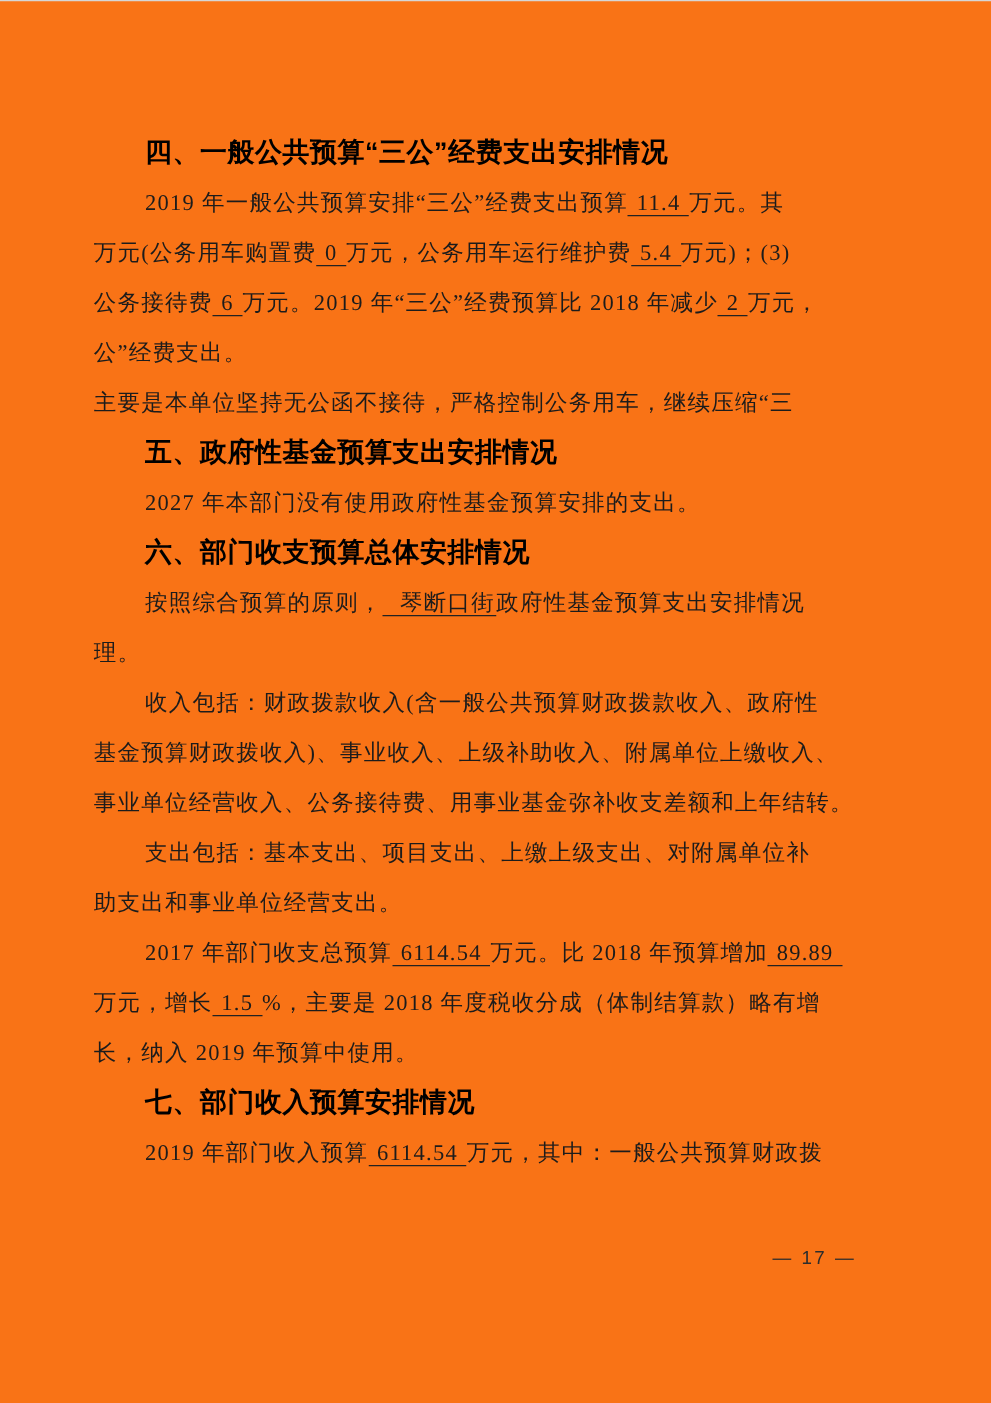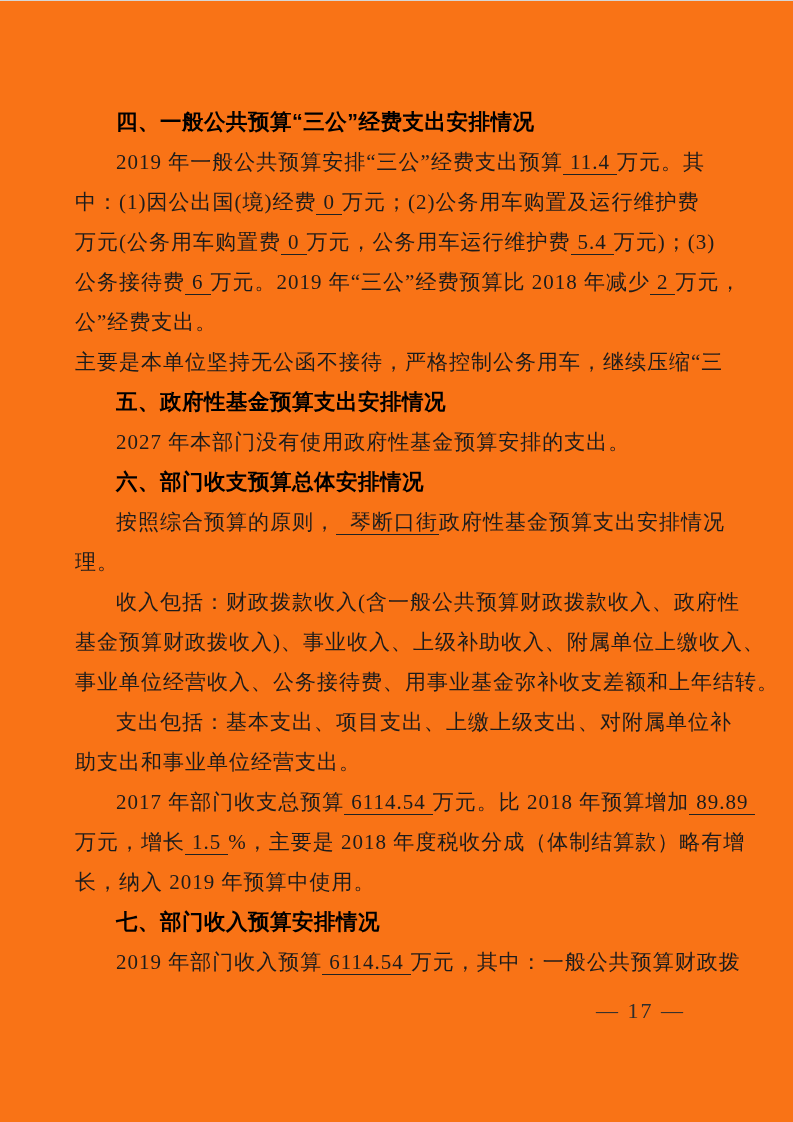--- a/index.html
+++ b/index.html
@@ -18,21 +18,21 @@
   .scan-edge{
     position:absolute;top:0;left:0;width:100%;height:1px;
     background:#d6d6d6;
   }
   .doc-body{
     position:absolute;
     top:102px;left:75px;width:650px;
   }
   .line{
     height:40px;line-height:40px;
-    font-size:21px;
+    font-size:18px;
     letter-spacing:1px;
     white-space:nowrap;
     color:#1c1c1c;
   }
   .indent{padding-left:41px;}
   .heading{
     height:40px;line-height:40px;
     margin:0;padding-left:41px;
     font-family:"Liberation Sans","DejaVu Sans",sans-serif;
     font-weight:700;
@@ -45,39 +45,38 @@
     border-bottom:1.6px solid #222222;
     padding:0 7px;
   }
   .u-name{
     border-bottom:1.6px solid #222222;
     padding:0 1px 0 14px;
   }
   .pageno{
     position:absolute;
     top:998px;right:108px;
-    font-size:22px;
+    font-size:15px;
     letter-spacing:2px;
     color:#2d2d2d;
-    font-family:Liberation Serif, serif;
+    font-family:Liberation Sans, sans-serif;
   }
 </style>
 </head>
 <body>
 
 <div class="page">
   <div class="scan-edge"></div>
 
   <div class="doc-body">
 
     <h2 class="heading">四、一般公共预算“三公”经费支出安排情况</h2>
 
     <div>
       <div class="line indent"><span>2019 年一般公共预算安排“三公”经费支出预算</span><span class="u">11.4</span><span>万元。其</span></div>
-      <div class="line"><span>中：(1)因公出国(境)经费</span><span class="u">0</span><span>万元；(2)公务用车购置及运行维护费</span></div>
       <div class="line"><span>万元(公务用车购置费</span><span class="u">0</span><span>万元，公务用车运行维护费</span><span class="u">5.4</span><span>万元)；(3)</span></div>
       <div class="line"><span>公务接待费</span><span class="u">6</span><span>万元。2019 年“三公”经费预算比 2018 年减少</span><span class="u">2</span><span>万元，</span></div>
       <div class="line">公”经费支出。</div>
       <div class="line">主要是本单位坚持无公函不接待，严格控制公务用车，继续压缩“三</div>
     </div>
 
     <h2 class="heading">五、政府性基金预算支出安排情况</h2>
 
     <div>
       <div class="line indent">2027 年本部门没有使用政府性基金预算安排的支出。</div>

